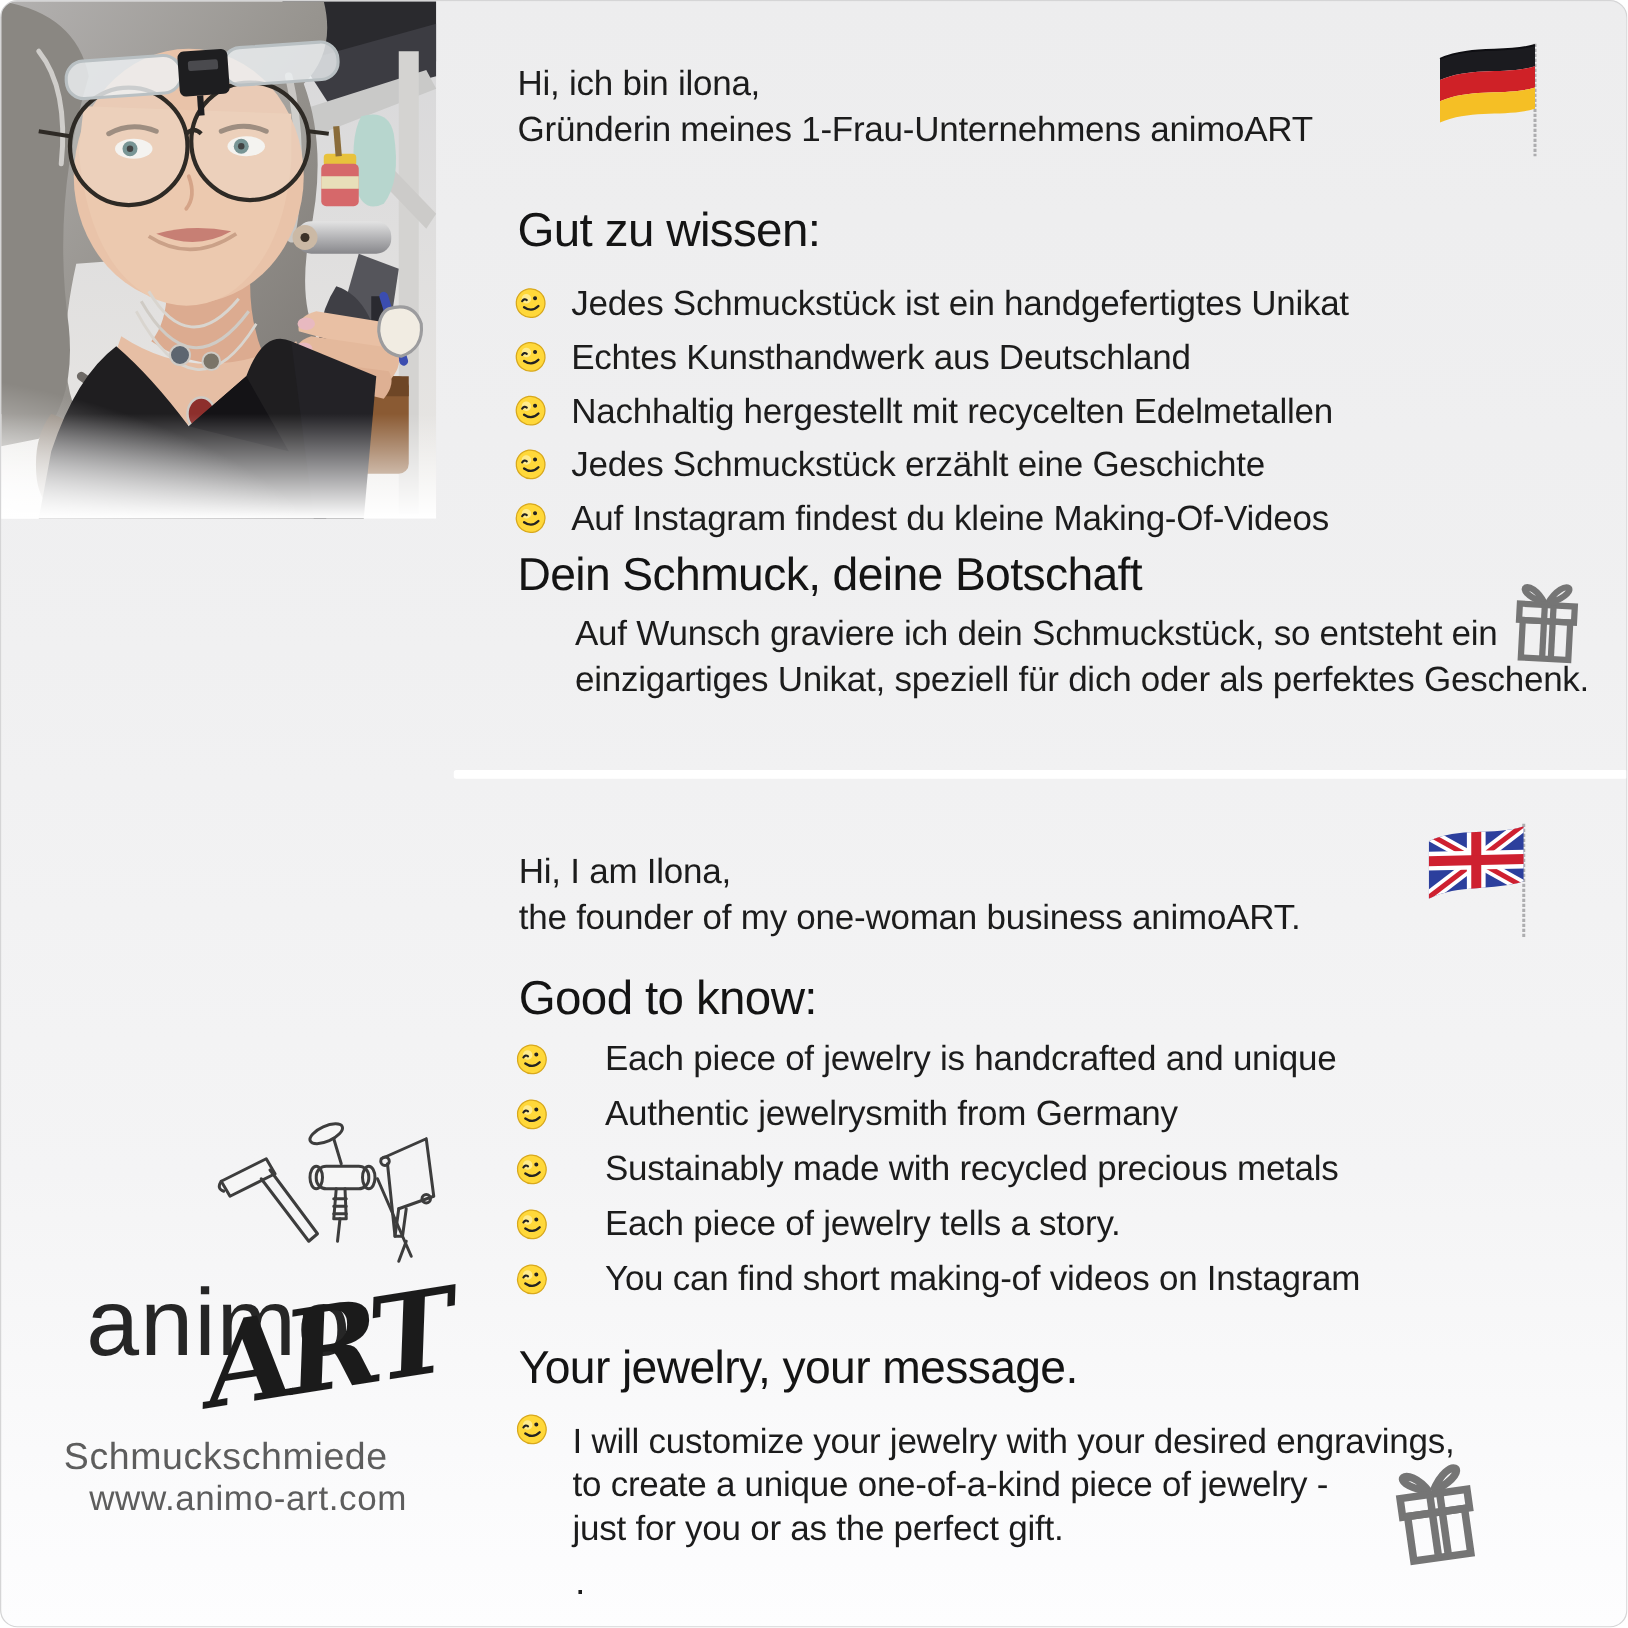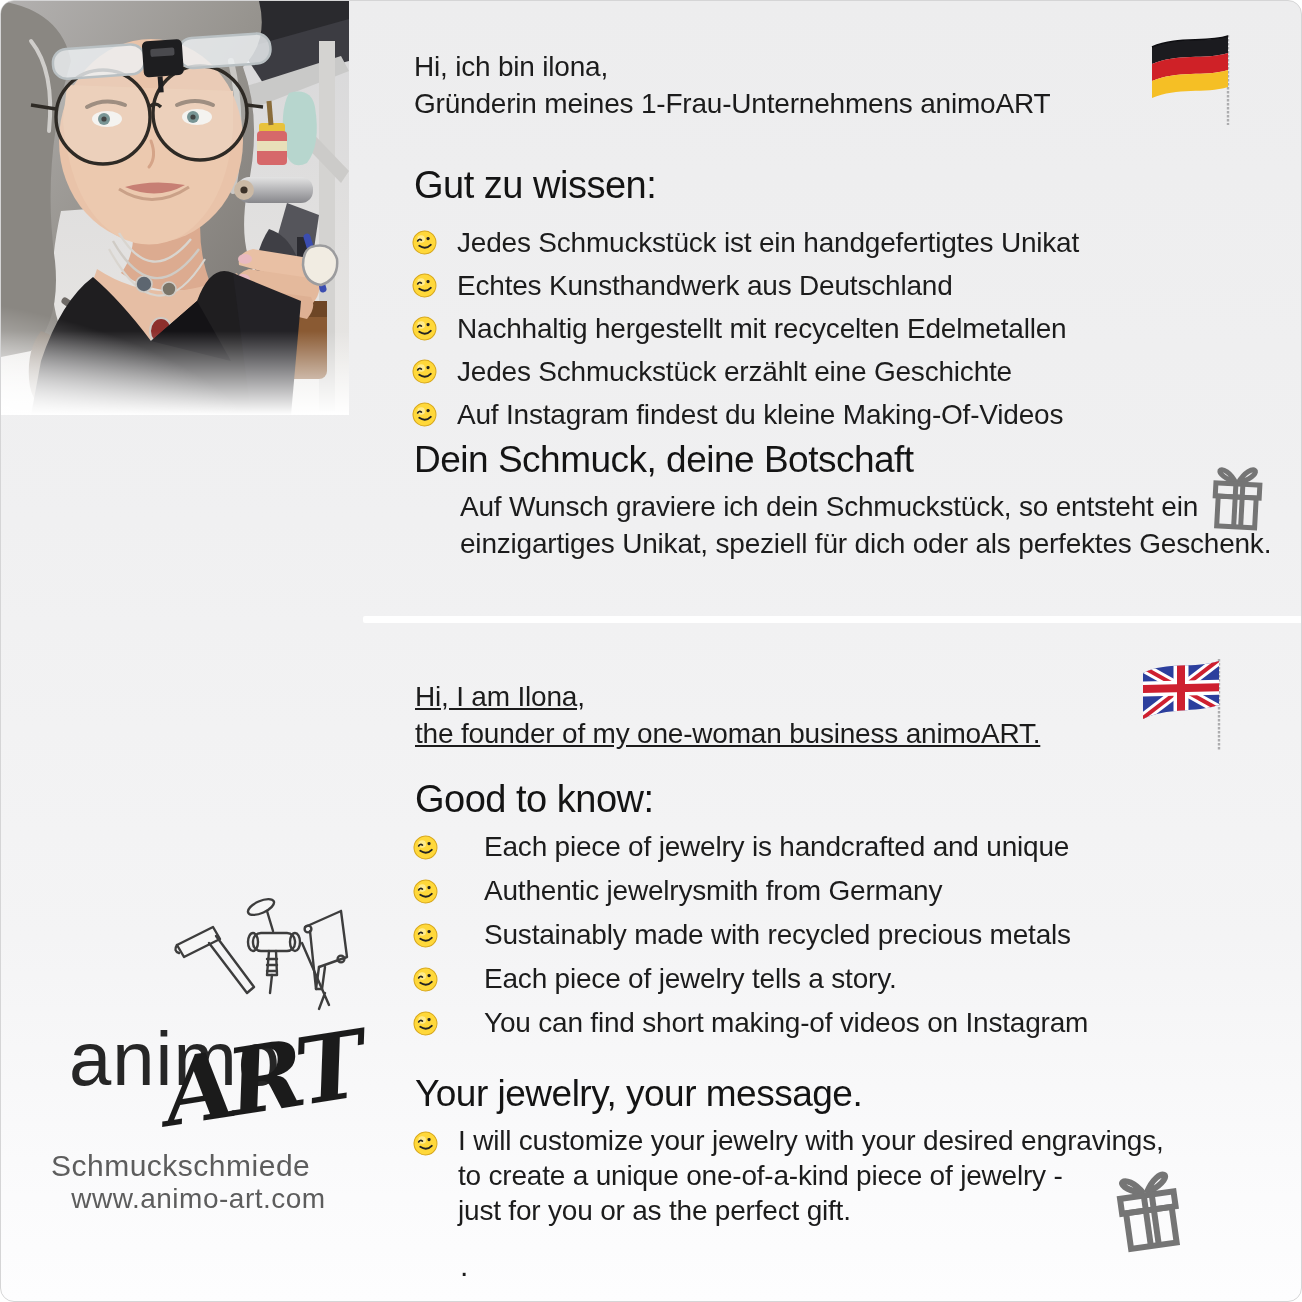--- a/index.html
+++ b/index.html
@@ -317,21 +317,21 @@
           <line x1="0" y1="14" x2="86" y2="62" stroke="#ce2030" stroke-width="4"></line>
           <line x1="0" y1="70" x2="86" y2="4" stroke="#ce2030" stroke-width="4"></line>
           <line x1="42" y1="0" x2="42" y2="80" stroke="#ffffff" stroke-width="15"></line>
           <line x1="0" y1="38" x2="92" y2="36" stroke="#ffffff" stroke-width="15"></line>
           <line x1="42" y1="0" x2="42" y2="80" stroke="#ce2030" stroke-width="8"></line>
           <line x1="0" y1="38" x2="92" y2="36" stroke="#ce2030" stroke-width="8"></line>
         </g>
       </svg>
     </div>
 
-    <div class="abs intro" style="left:414px;top:677px;text-decoration:underline;">
+    <div class="abs intro" style="left:414px;top:677px;">
       <div>Hi, I am Ilona,</div>
       <div>the founder of my one-woman business animoART.</div>
     </div>
 
     <div class="abs h-know" style="left:414px;top:777px;">Good to know:</div>
 
     <div class="abs blist en" style="left:411px;top:824px;">
 
         <div class="bullet-row">
           <span class="smiley">
@@ -404,21 +404,21 @@
     <div class="abs msg-row" style="left:411px;top:1122px;">
       <span class="smiley">
         <svg width="27" height="27" viewBox="0 0 24 24">
           <circle cx="12" cy="12" r="10.2" fill="#ffd83a" stroke="#d8a81c" stroke-width="0.9"></circle>
           <circle cx="9.5" cy="8.5" r="3.4" fill="#fff1a8" opacity="0.75"></circle>
           <path d="M6.2 9.8 q1.7 -2.0 3.4 -0.3" stroke="#222" stroke-width="1.5" fill="none" stroke-linecap="round"></path>
           <circle cx="15.6" cy="9.0" r="1.45" fill="#222"></circle>
           <path d="M7.0 14.2 q5.0 4.6 10.2 0.6" stroke="#222" stroke-width="1.7" fill="none" stroke-linecap="round"></path>
         </svg>
       </span>
-      <div class="para" style="line-height:35px;">
+      <div class="para" style="line-height:35px;margin-top:12px;">
         <div>I will customize your jewelry with your desired engravings,</div>
         <div>to create a unique one-of-a-kind piece of jewelry -</div>
         <div>just for you or as the perfect gift.</div>
       </div>
     </div>
 
     <div class="abs trailing" style="left:459px;top:1248px;">.</div>
 
     <div class="gift" style="left:1106px;top:1160px;width:84px;height:100px;">
       <svg width="84" height="100" viewBox="0 0 84 100">

